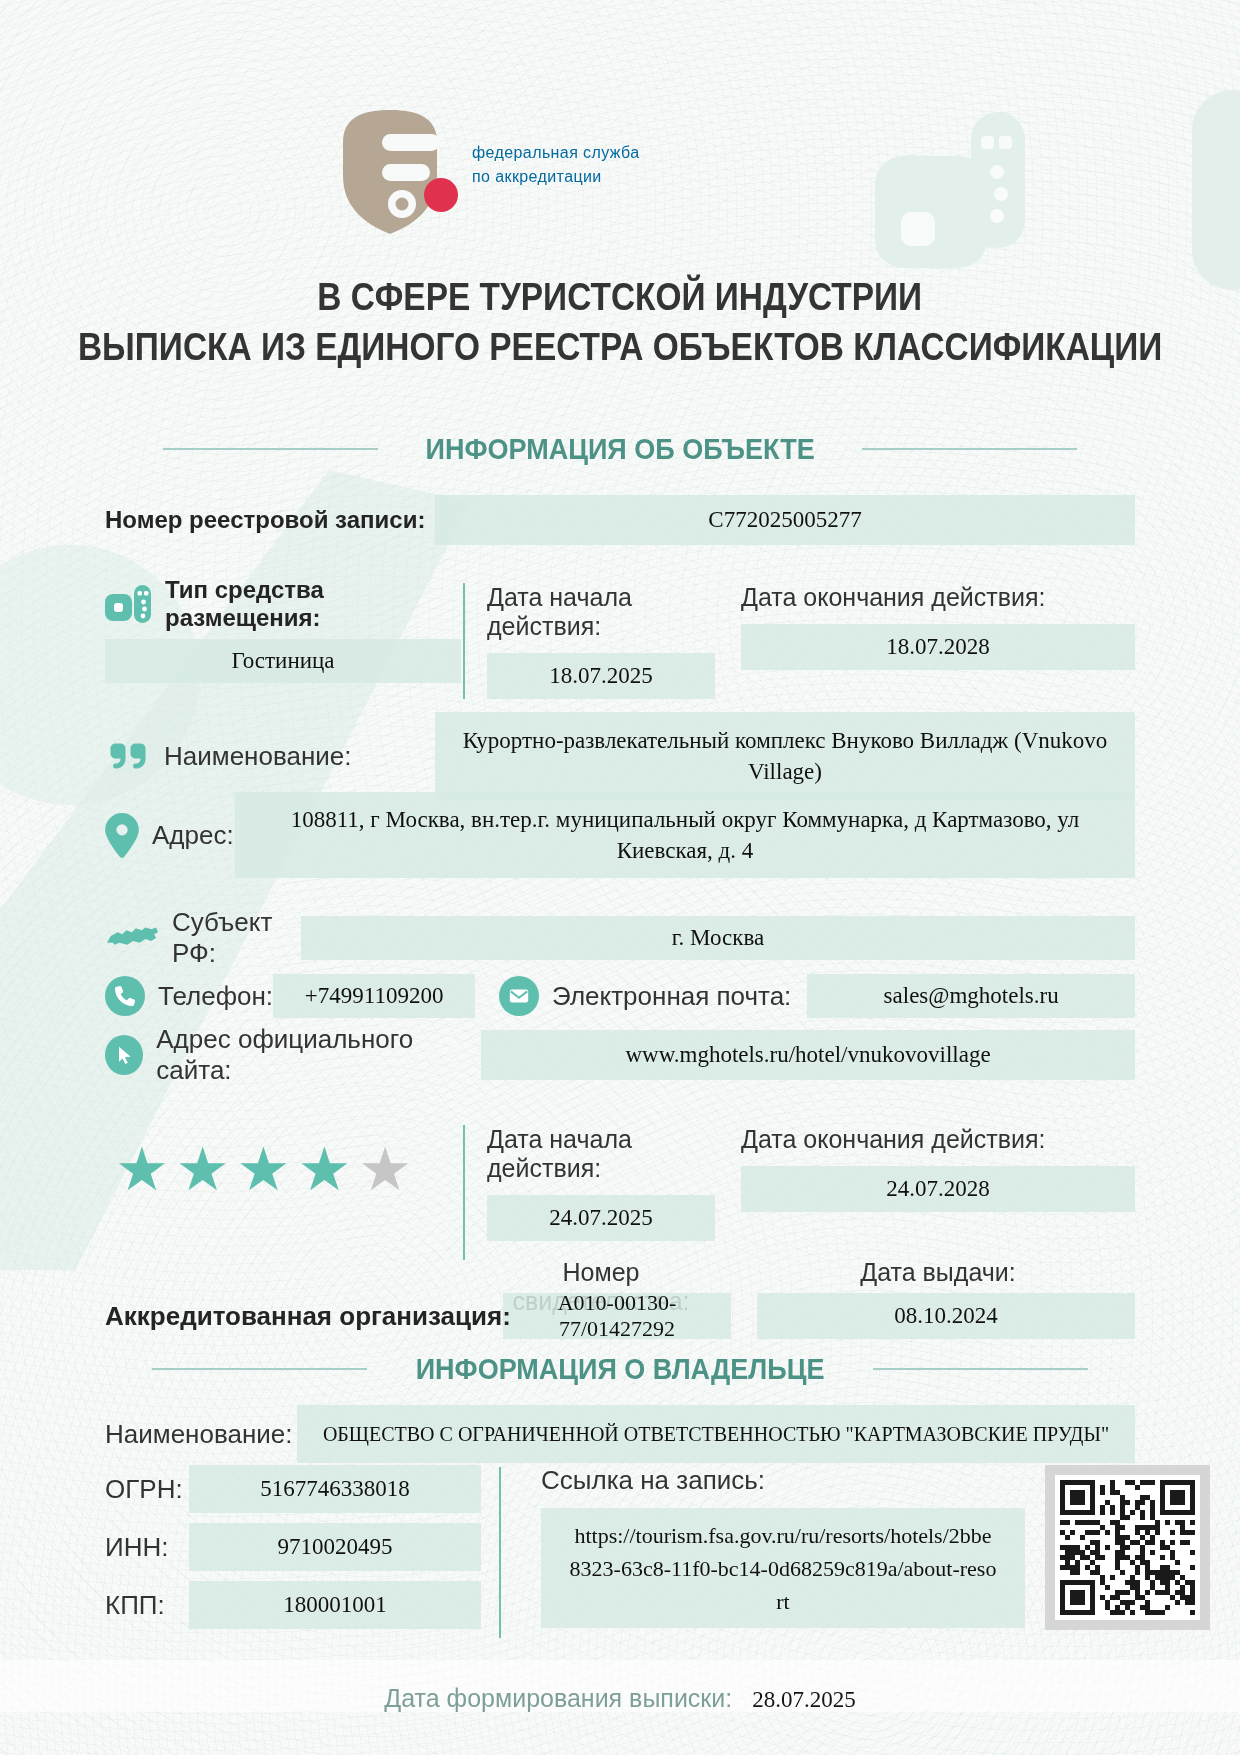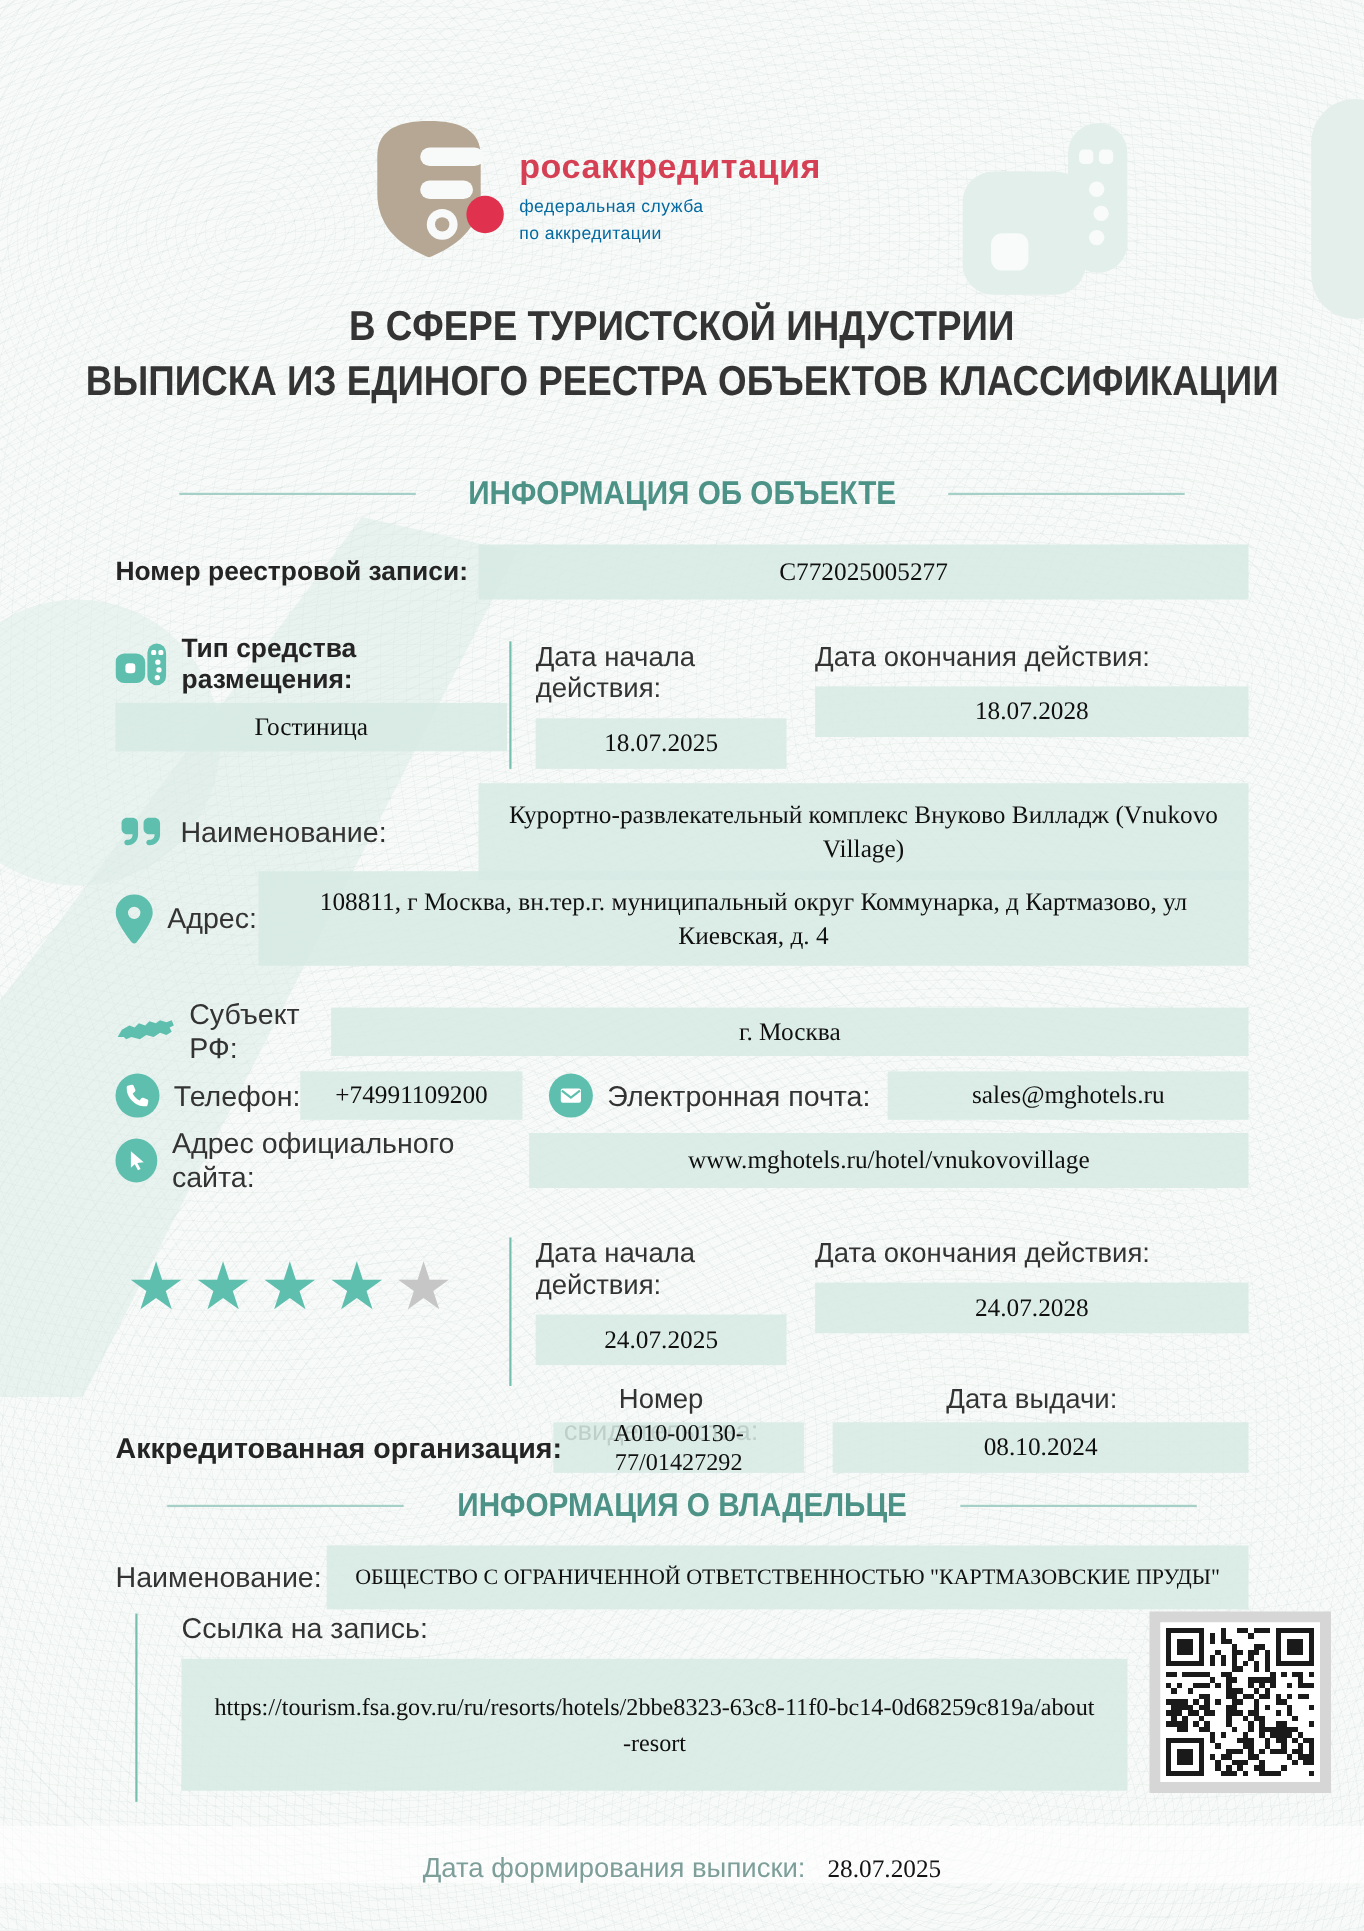--- a/index.html
+++ b/index.html
@@ -152,21 +152,20 @@
       <svg width="100" height="124" viewBox="0 0 100 124">
         <path d="M50 0C20 0 3 9 3 32v34c0 29 19 47 47 58 28-11 47-29 47-58V32C97 9 80 0 50 0Z" fill="#b6a795"></path>
         <rect x="42" y="24" width="58" height="17" rx="8.5" fill="#f7faf8"></rect>
         <rect x="42" y="54" width="48" height="17" rx="8.5" fill="#f7faf8"></rect>
         <circle cx="62" cy="94" r="14" fill="#f7faf8"></circle>
         <circle cx="62" cy="94" r="6.5" fill="#b6a795"></circle>
       </svg>
       <div class="logo-dot"></div>
     </div>
     <div class="logo-text">
-      <div class="brand">росаккредитация</div>
       <div class="brand-sub">
         <div>федеральная служба</div>
         <div>по аккредитации</div>
       </div>
     </div>
   </div>
 
   <div class="title">
     <div><span>В СФЕРЕ ТУРИСТСКОЙ ИНДУСТРИИ</span></div>
     <div><span>ВЫПИСКА ИЗ ЕДИНОГО РЕЕСТРА ОБЪЕКТОВ КЛАССИФИКАЦИИ</span></div>
@@ -351,20 +350,40 @@
   <div class="row row-ownername">
     <div class="lblzone">
         <span class="lbl">Наименование:</span>
       </div>
     <div class="box">
       <span class="val">ОБЩЕСТВО С ОГРАНИЧЕННОЙ ОТВЕТСТВЕННОСТЬЮ "КАРТМАЗОВСКИЕ ПРУДЫ"</span>
     </div>
   </div>
 
   <div class="block-bottom">
+    <div class="idcol">
+      <div class="idrow">
+        <span class="lbl">ОГРН:</span>
+        <div class="box">
+          <span class="val">5167746338018</span>
+        </div>
+      </div>
+      <div class="idrow">
+        <span class="lbl">ИНН:</span>
+        <div class="box">
+          <span class="val">9710020495</span>
+        </div>
+      </div>
+      <div class="idrow">
+        <span class="lbl">КПП:</span>
+        <div class="box">
+          <span class="val">180001001</span>
+        </div>
+      </div>
+    </div>
     <div class="vline bot-vline"></div>
     <div class="linkcol">
       <span class="lbl">Ссылка на запись:</span>
       <div class="box">
         <span class="val" style="font-size:22px">https://tourism.fsa.gov.ru/ru/resorts/hotels/2bbe8323-63c8-11f0-bc14-0d68259c819a/about-resort</span>
       </div>
     </div>
     <div class="qr" id="qr">
         <svg viewBox="-1 -1 29 29" shape-rendering="crispEdges">
           <rect x="-1" y="-1" width="29" height="29" fill="#fff"></rect>

